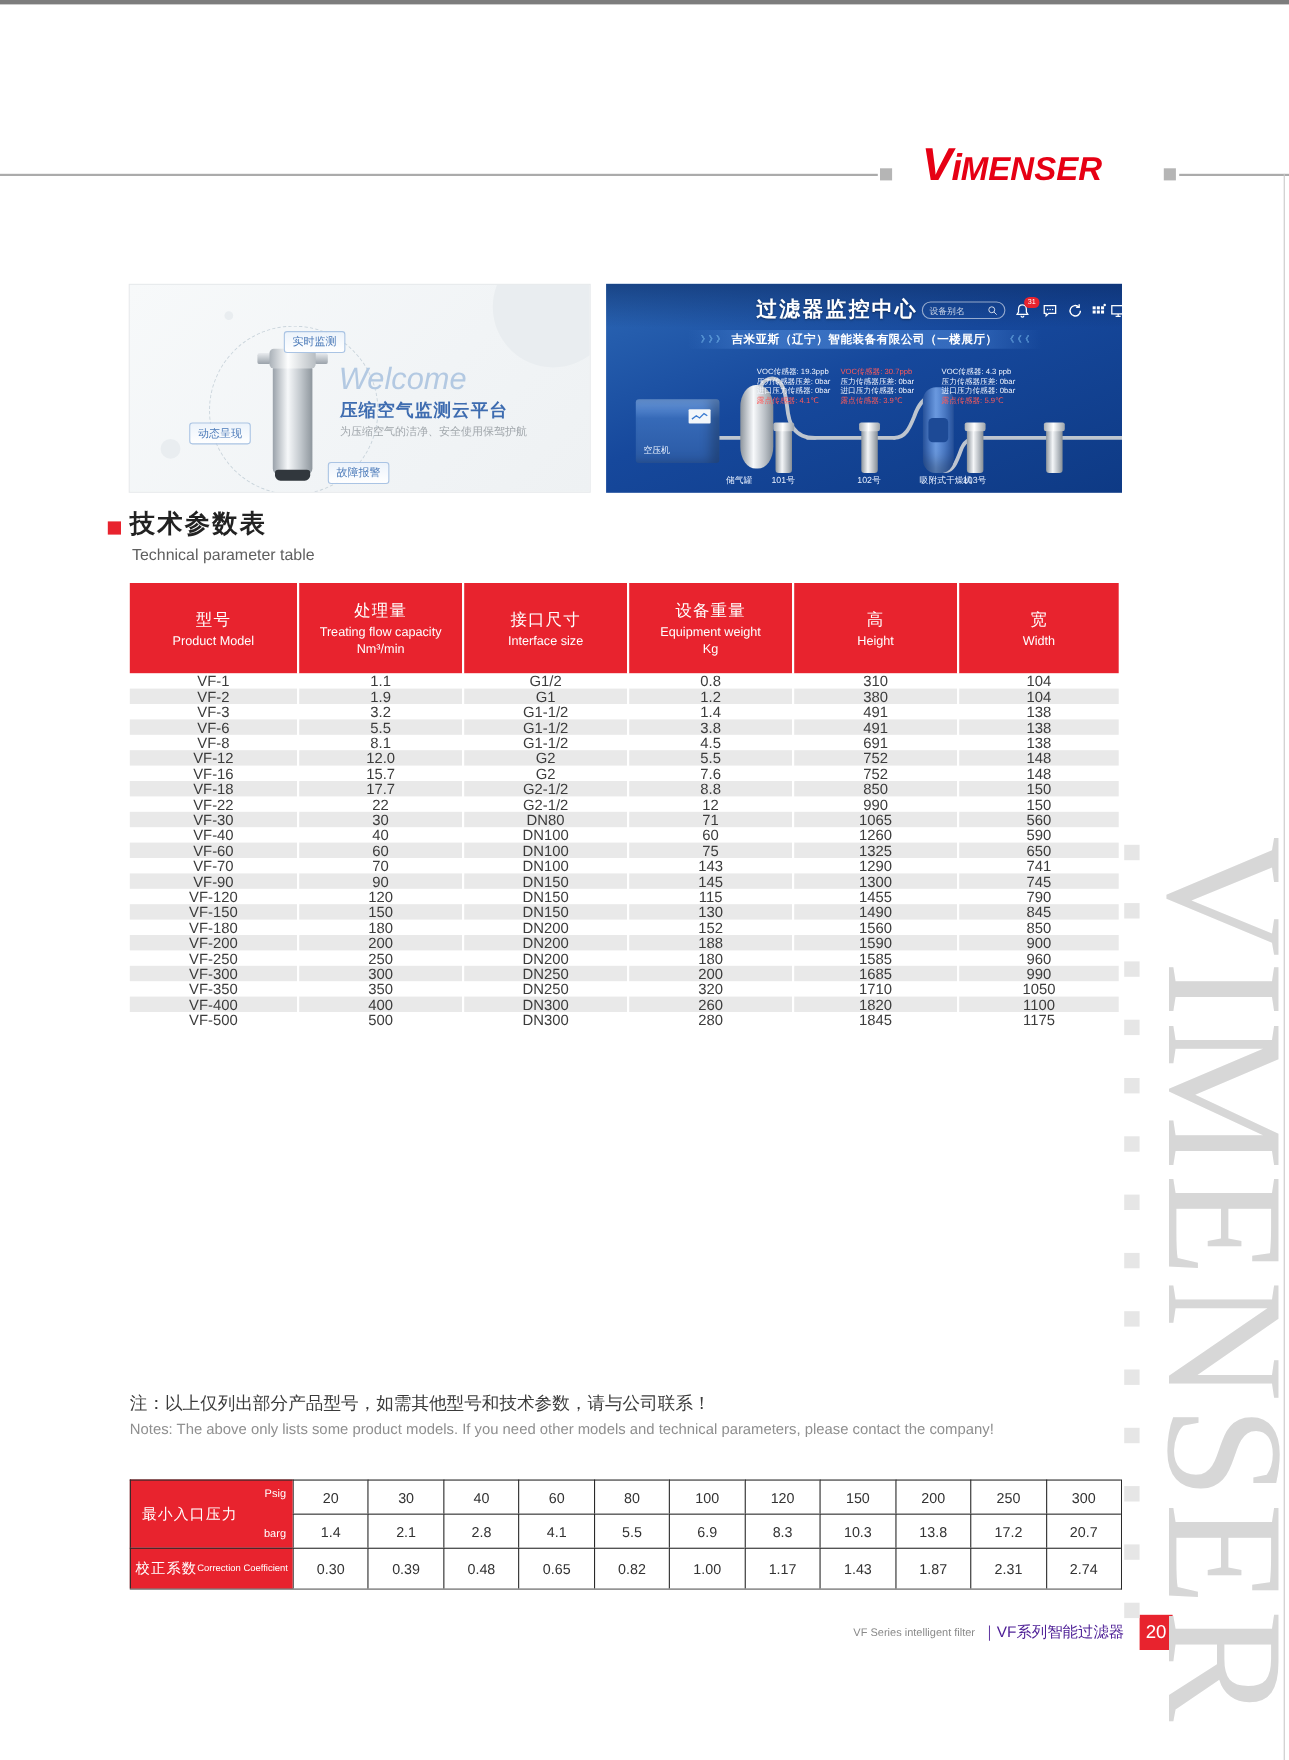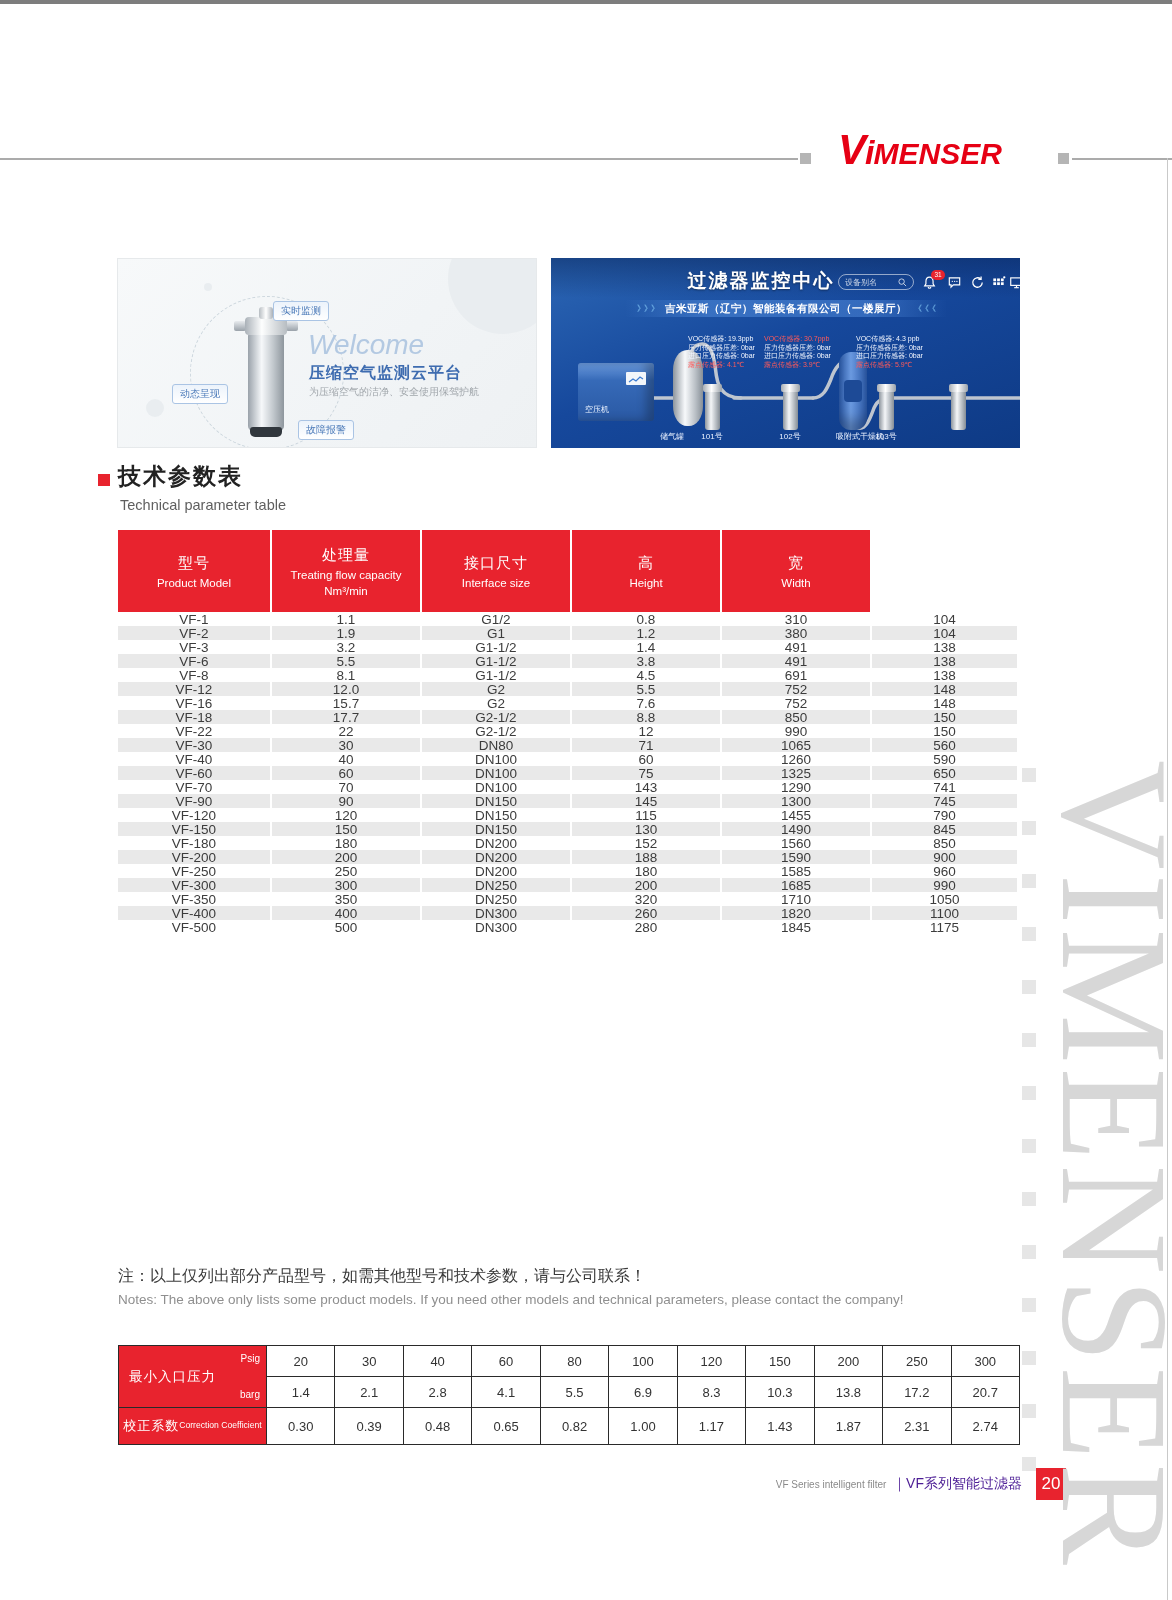--- a/index.html
+++ b/index.html
@@ -157,21 +157,21 @@
     <div class="filter-port" style="left:116px;"></div>
     <div class="filter-port" style="left:168px;"></div>
     <div class="filter-body"></div>
     <div class="filter-foot"></div>
     <div class="filter-head"></div>
     <div class="filter-top"></div>
     <div class="hl-welcome">Welcome</div>
     <div class="hl-title">压缩空气监测云平台</div>
     <div class="hl-sub">为压缩空气的洁净、安全使用保驾护航</div>
     <div id="hl-badges">
-        <div class="hl-badge" style="left: 155px; top: 42px;">实时监测</div>
+        <div class="hl-badge" style="left: 140px; top: 42px;">实时监测</div>
         <div class="hl-badge" style="left: 54px; top: 125px;">动态呈现</div>
         <div class="hl-badge" style="left: 180px; top: 161px;">故障报警</div>
       </div>
   </div>
 
   <div class="hero-right">
     <div class="hr-topbar"></div>
     <div class="hr-title">过滤器监控中心</div>
     <div class="hr-search">
       <span>设备别名</span>
@@ -297,20 +297,25 @@
           <div class="h-en">Product Model</div>
         </div>
         <div class="t-hcell gap">
           <div class="h-cn">处理量</div>
           <div class="h-en">Treating flow capacity</div>
           <div class="h-unit">Nm³/min</div>
         </div>
         <div class="t-hcell gap">
           <div class="h-cn">接口尺寸</div>
           <div class="h-en">Interface size</div>
+        </div>
+        <div class="t-hcell gap">
+          <div class="h-cn">设备重量</div>
+          <div class="h-en">Equipment weight</div>
+          <div class="h-unit">Kg</div>
         </div>
         <div class="t-hcell gap">
           <div class="h-cn">高</div>
           <div class="h-en">Height</div>
         </div>
         <div class="t-hcell gap">
           <div class="h-cn">宽</div>
           <div class="h-en">Width</div>
         </div>
       </div>

